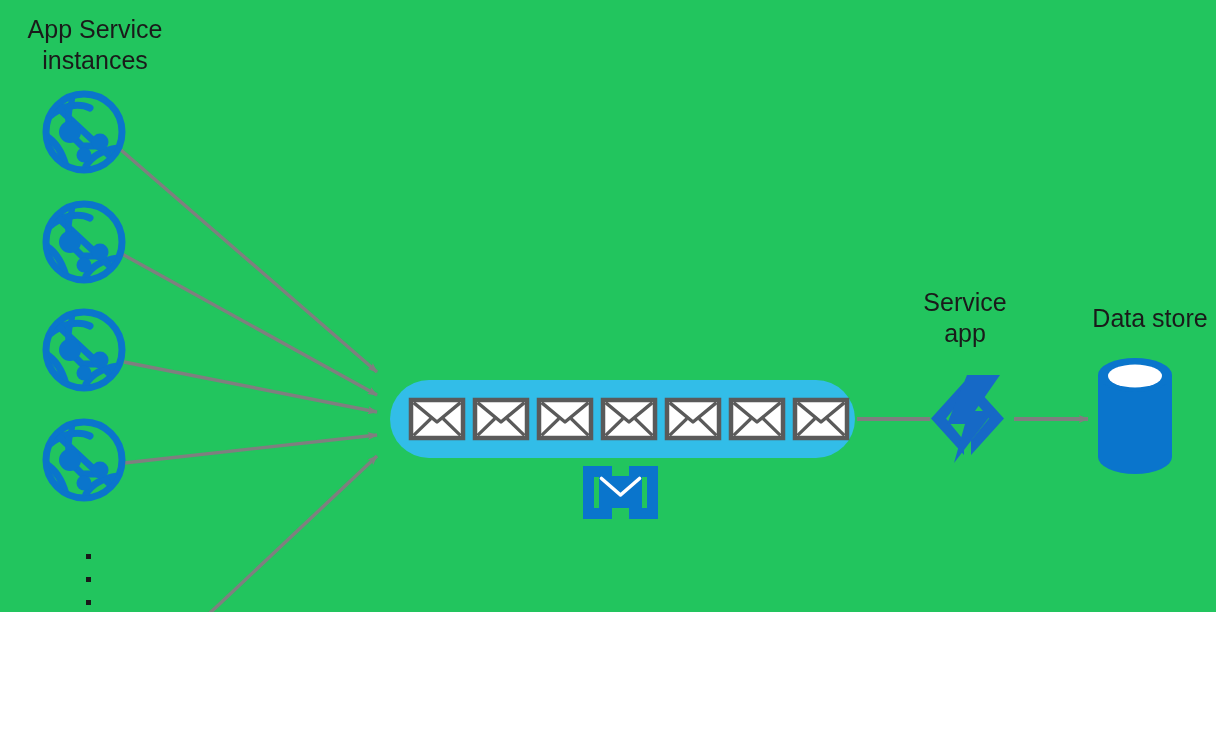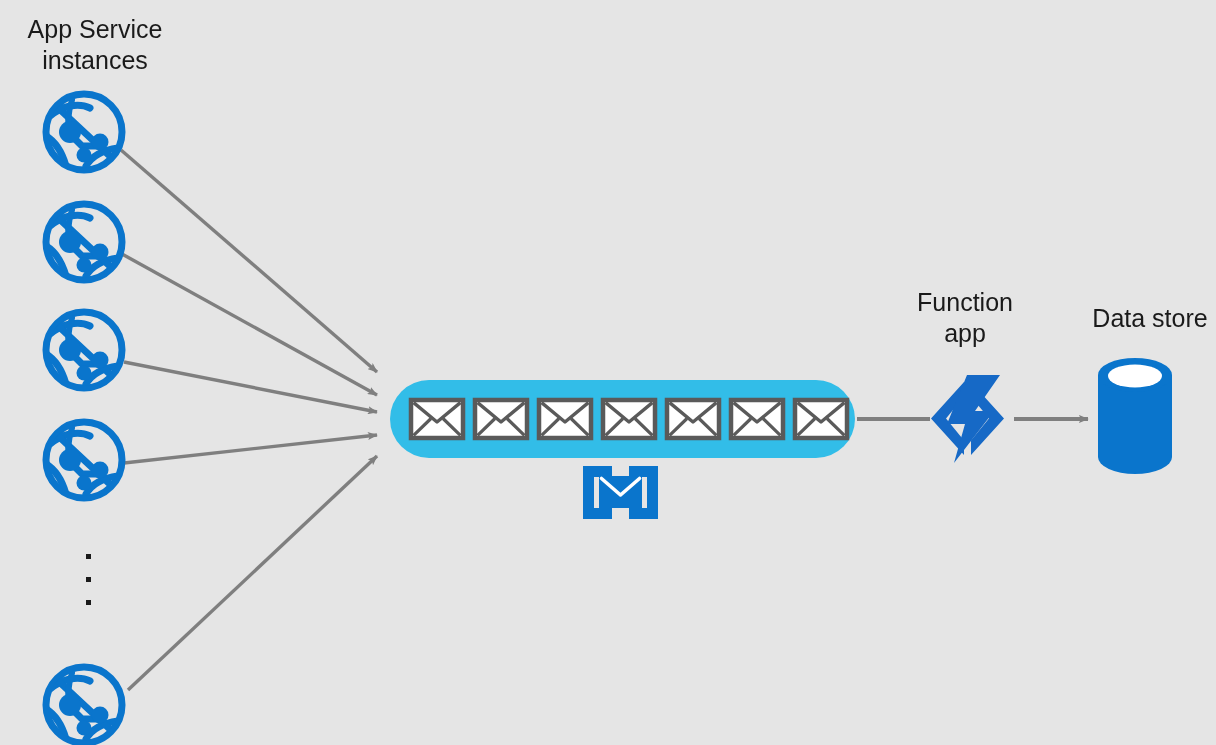--- a/index.html
+++ b/index.html
@@ -6,22 +6,22 @@
     margin: 0;
     padding: 0;
     background: #ffffff;
   }
   body {
     font-family: "Liberation Sans", sans-serif;
   }
   #diagram-canvas {
     position: relative;
     width: 1216px;
-    height: 745px;
-    background: #e5e5e5;
+    height: 612px;
+    background: #22c55e;
     overflow: hidden;
   }
   #diagram-svg {
     position: absolute;
     top: 0;
     left: 0;
     width: 1216px;
     height: 745px;
   }
   .label {
@@ -152,18 +152,18 @@
       <use href="#app-service-glyph" x="84" y="350"></use>
       <use href="#app-service-glyph" x="84" y="460"></use>
       <use href="#app-service-glyph" x="84" y="705"></use>
     </g>
   </svg>
 
   <div class="label" id="label-app-service">App Service
 instances</div>
 
 
-  <div class="label" id="label-function-app">Function
+  <div class="label" id="label-function-app">Service
 app</div>
 
   <div class="label" id="label-data-store">Data store</div>
 
 </div>
 
 </body></html>

